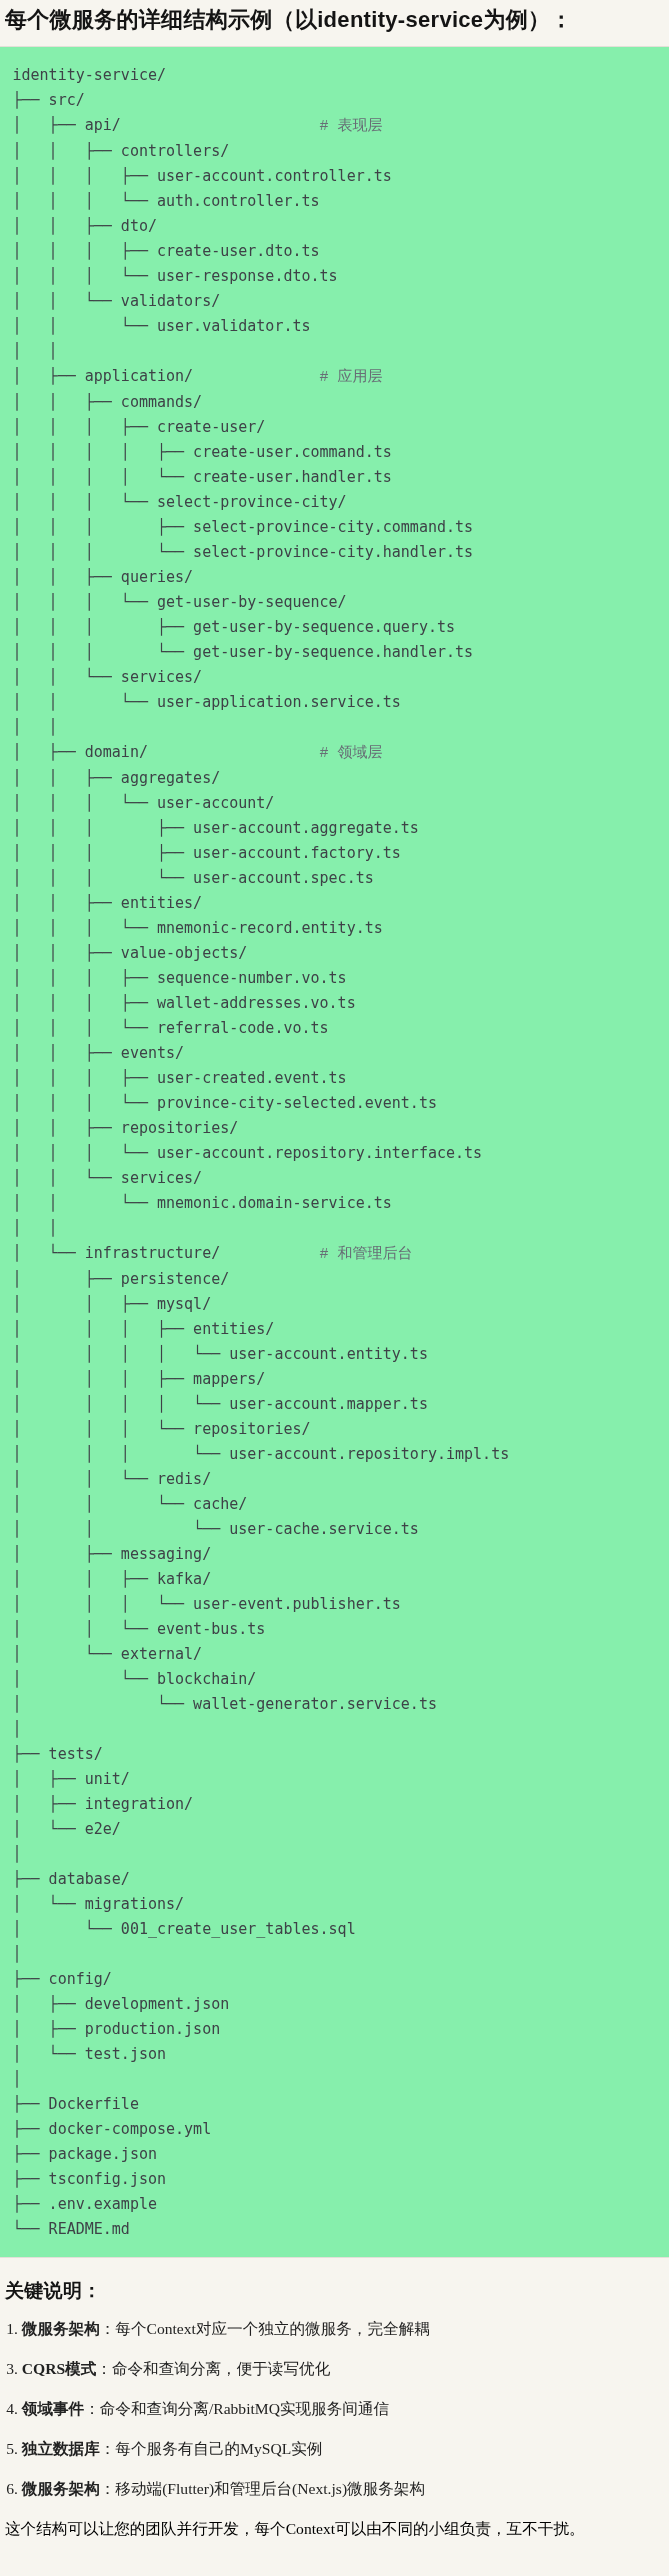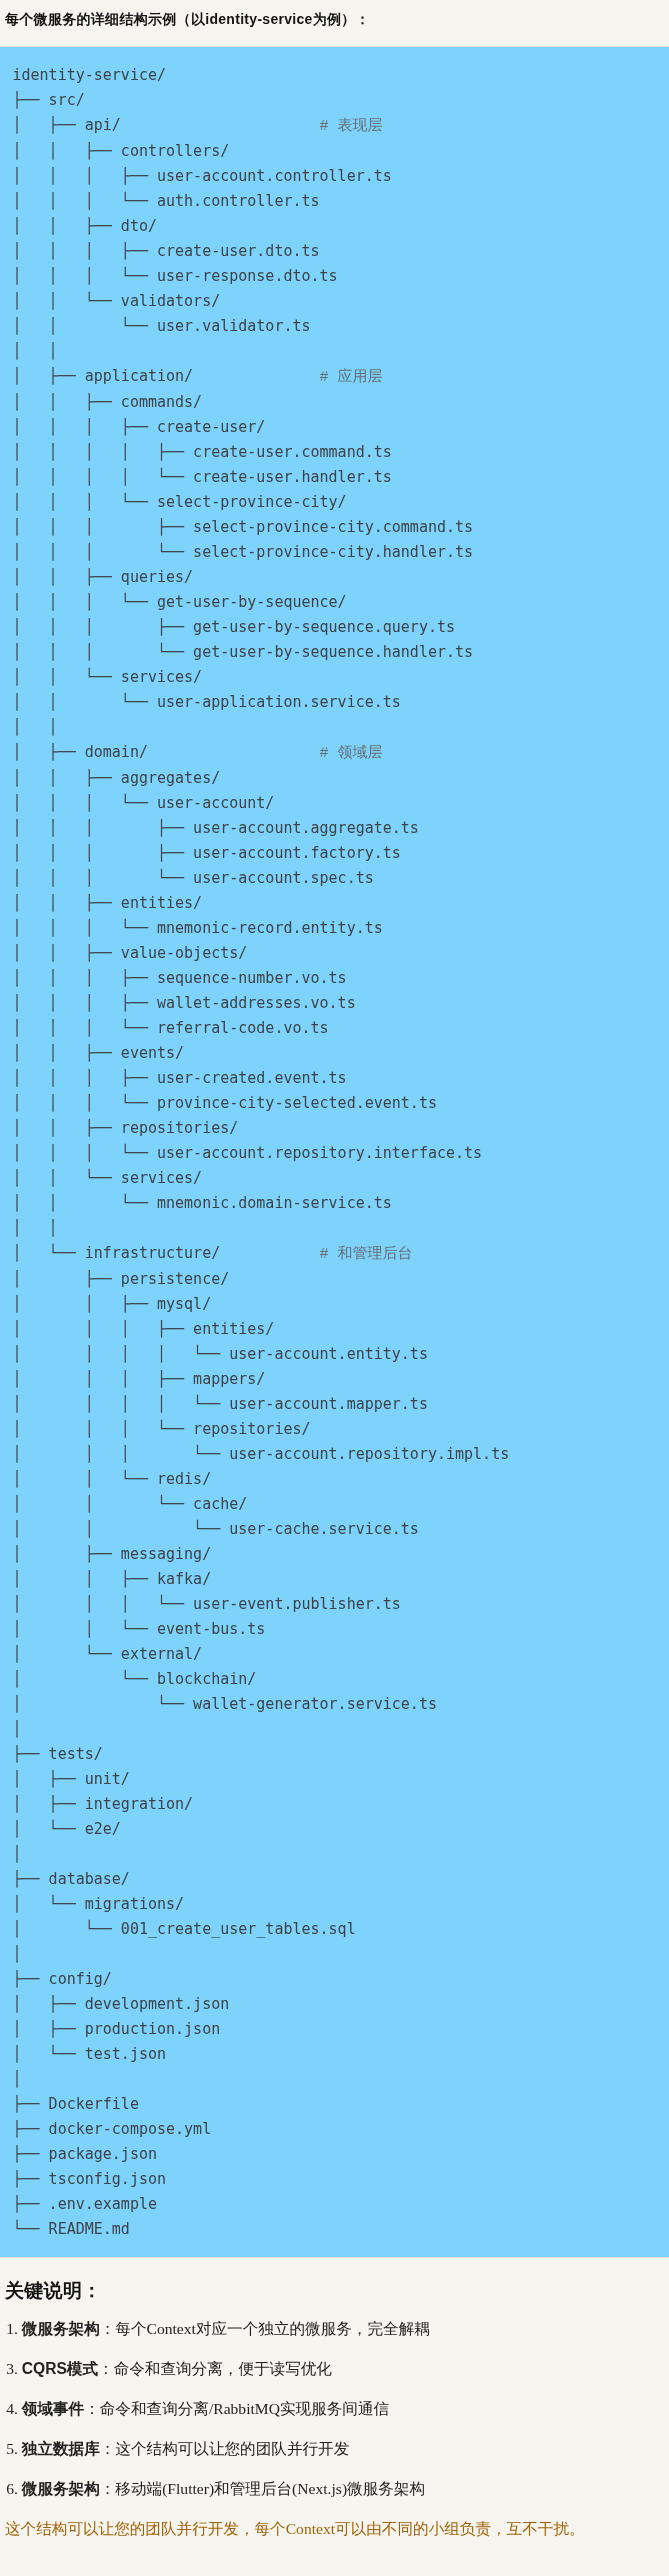--- a/index.html
+++ b/index.html
@@ -10,29 +10,29 @@
     color: #1d1d1d;
   }
   .page {
     width: 669px;
     min-height: 2576px;
     padding-bottom: 13.8px;
   }
   .doc-title {
     font-family: "Liberation Sans", sans-serif;
     font-weight: 700;
-    font-size: 14px;
+    font-size: 22px;
     line-height: 27.5px;
     color: #141414;
     padding: 6.3px 6.3px 0 5px;
     margin-bottom: 12px;
     letter-spacing: 0.3px;
   }
   .code-box {
-    background: #7dd3fc;
+    background: #86efac;
     border-top: 0.6px solid #e3e0d8;
     border-bottom: 0.6px solid #e3e0d8;
     padding: 16.3px 12.5px 15px 12.5px;
     overflow: hidden;
   }
   .code-box pre {
     font-family: "DejaVu Sans Mono", monospace;
     font-size: 15px;
     line-height: 25px;
     color: #3e4247;
@@ -52,26 +52,26 @@
   }
   .note-item {
     font-size: 15.6px;
     line-height: 21px;
     margin: 0 0 19px 1.3px;
     color: #222;
   }
   .note-item .num { margin-right: 3.8px; }
   .note-item .label {
     font-weight: 700;
-    font-family: Liberation Sans, sans-serif;
+    font-family: Liberation Serif, serif;
   }
   .notes-footer {
     font-size: 15.6px;
     line-height: 21px;
-    color: #a16207;
+    color: #000000;
     margin-top: 19px;
   }
 </style>
 </head>
 <body>
 
 <div class="page">
 
   <div class="doc-title">每个微服务的详细结构示例（以identity-service为例）：</div>
 
@@ -171,21 +171,21 @@
     <div class="note-item">
       <span class="num">1.</span><span class="label">微服务架构</span><span>：每个Context对应一个独立的微服务，完全解耦</span>
     </div>
     <div class="note-item">
       <span class="num">3.</span><span class="label">CQRS模式</span><span>：命令和查询分离，便于读写优化</span>
     </div>
     <div class="note-item">
       <span class="num">4.</span><span class="label">领域事件</span><span>：命令和查询分离/RabbitMQ实现服务间通信</span>
     </div>
     <div class="note-item">
-      <span class="num">5.</span><span class="label">独立数据库</span><span>：这个结构可以让您的团队并行开发</span>
+      <span class="num">5.</span><span class="label">独立数据库</span><span>：每个服务有自己的MySQL实例</span>
     </div>
     <div class="note-item">
       <span class="num">6.</span><span class="label">微服务架构</span><span>：移动端(Flutter)和管理后台(Next.js)微服务架构</span>
     </div>
 
     <div class="notes-footer">这个结构可以让您的团队并行开发，每个Context可以由不同的小组负责，互不干扰。</div>
   </div>
 
 </div>
 

